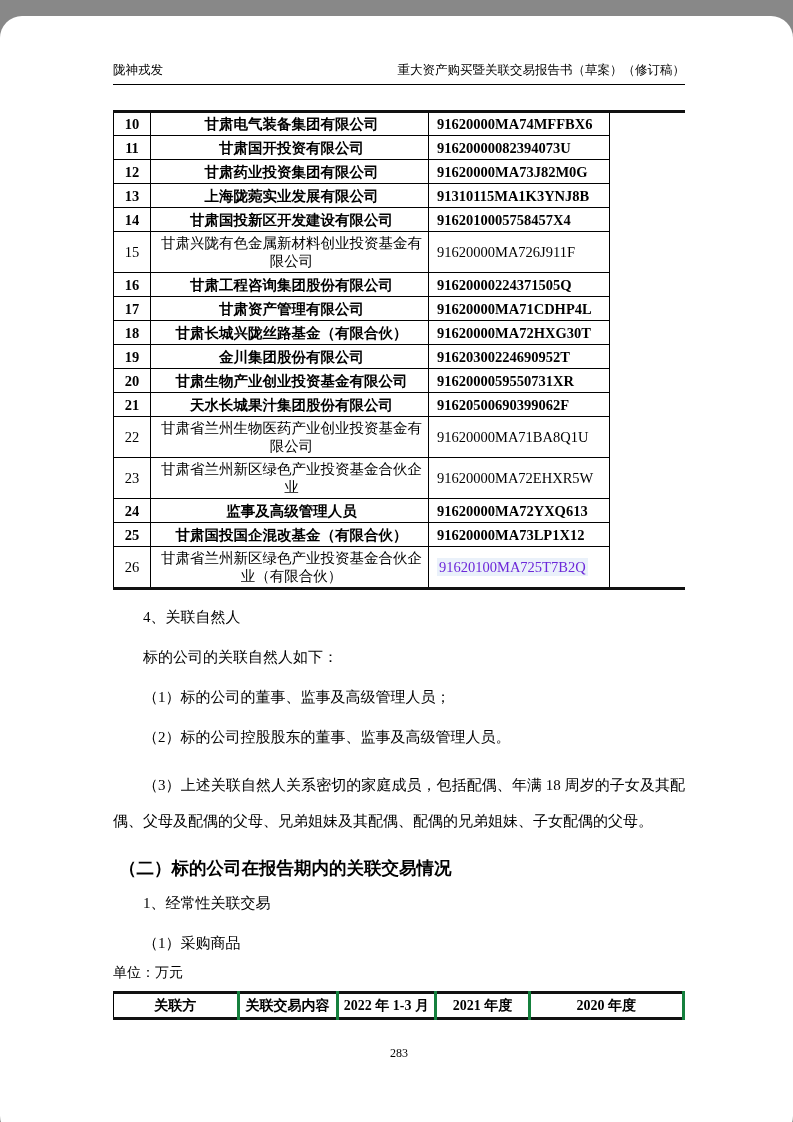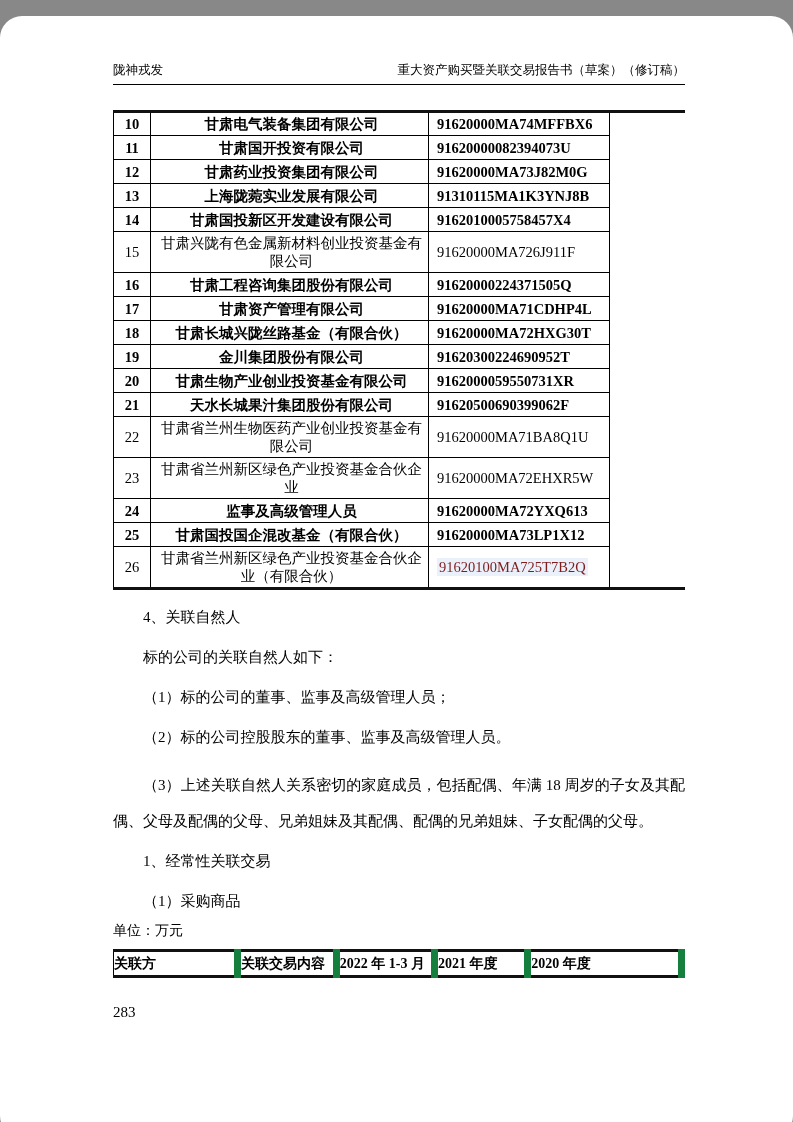--- a/index.html
+++ b/index.html
@@ -37,21 +37,21 @@
     line-height: 18px;
   }
   .rp-table td.c-no    { width: 37px;  text-align: center; }
   .rp-table td.c-name  { width: 278px; text-align: center; padding: 2px 6px 2px 10px; }
   .rp-table td.c-code  { width: 164px; text-align: left; padding: 2px 16px 2px 8px; font-size: 14.5px; }
   .rp-table td.c-empty { border: none; border-left: 1px solid #000; }
   .rp-table tr.r-single td { height: 24px; font-weight: bold; }
   .rp-table tr.r-tall td   { height: 37px; }
   .hl {
     background: #eaf1fa;
-    color: #7f1d1d;
+    color: #6d28d9;
     padding: 1px 2px;
   }
   
   .para {
     font-size: 15px; line-height: 36px;
     text-indent: 2em;
     margin-top: 4px;
   }
   .para.first { margin-top: 9px; }
   .para.multi { text-align: justify; margin-top: 12px; }
@@ -69,35 +69,36 @@
   }
   
   .tx-table {
     width: 572px;
     margin-top: 8px;
     border-top: 3px solid #111;
     border-bottom: 3px solid #111;
     font-size: 14px;
   }
   .tx-table th {
-    border-left: 1px solid #000; border-right: 7px solid #15803d;
+    border-left: 1px solid #000; border-right: 3px solid #15803d;
     height: 26px;
     font-weight: bold;
-    text-align: left; vertical-align: middle;
+    text-align: center; vertical-align: middle;
   }
   .tx-table th:first-child { border-left: 1px solid #000; }
   .tx-table .w1 { width: 127px; }
   .tx-table .w2 { width: 101px; }
   .tx-table .w3 { width: 100px; }
   .tx-table .w4 { width: 95px; }
   .tx-table .w5 { width: 157px; }
   
   .page-number {
     margin-top: 26px;
-    font-size: 15px;
+    text-align: center;
+    font-size: 12px;
   }
 </style>
 </head>
 <body>
 
 <div class="page">
 
   <div class="doc-header">
     <span>陇神戎发</span>
     <span>重大资产购买暨关联交易报告书（草案）（修订稿）</span>
@@ -193,20 +194,21 @@
     </tr>
   </tbody>
     </table>
 
   <p class="para first">4、关联自然人</p>
   <p class="para">标的公司的关联自然人如下：</p>
   <p class="para">（1）标的公司的董事、监事及高级管理人员；</p>
   <p class="para">（2）标的公司控股股东的董事、监事及高级管理人员。</p>
   <p class="para multi">（3）上述关联自然人关系密切的家庭成员，包括配偶、年满 18 周岁的子女及其配偶、父母及配偶的父母、兄弟姐妹及其配偶、配偶的兄弟姐妹、子女配偶的父母。</p>
 
+  <div class="sec-heading">（二）标的公司在报告期内的关联交易情况</div>
   <p class="para">1、经常性关联交易</p>
   <p class="para">（1）采购商品</p>
   <div class="unit-line">单位：万元</div>
 
   <table class="tx-table">
     <tbody>
         <tr>
       <th class="w1">关联方</th>
       <th class="w2">关联交易内容</th>
       <th class="w3">2022 年 1-3 月</th>

